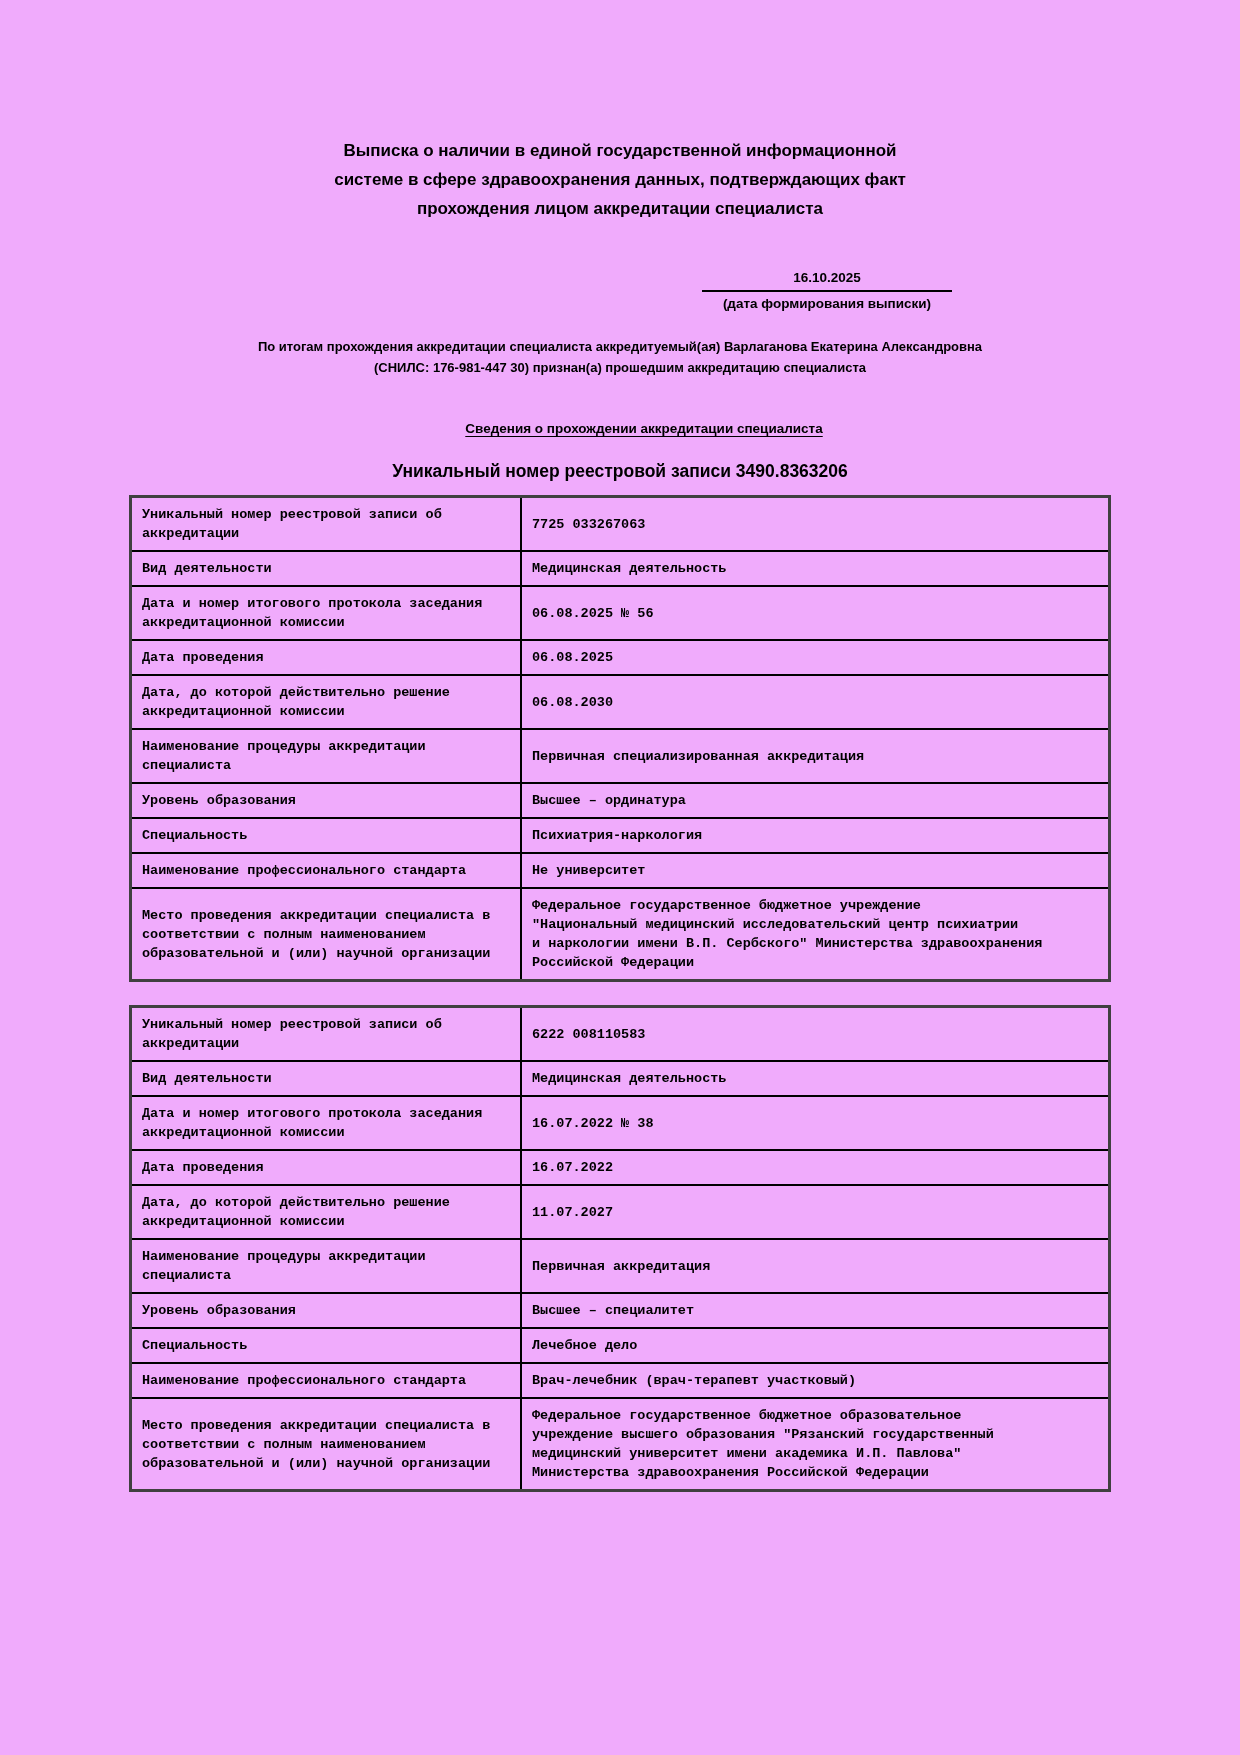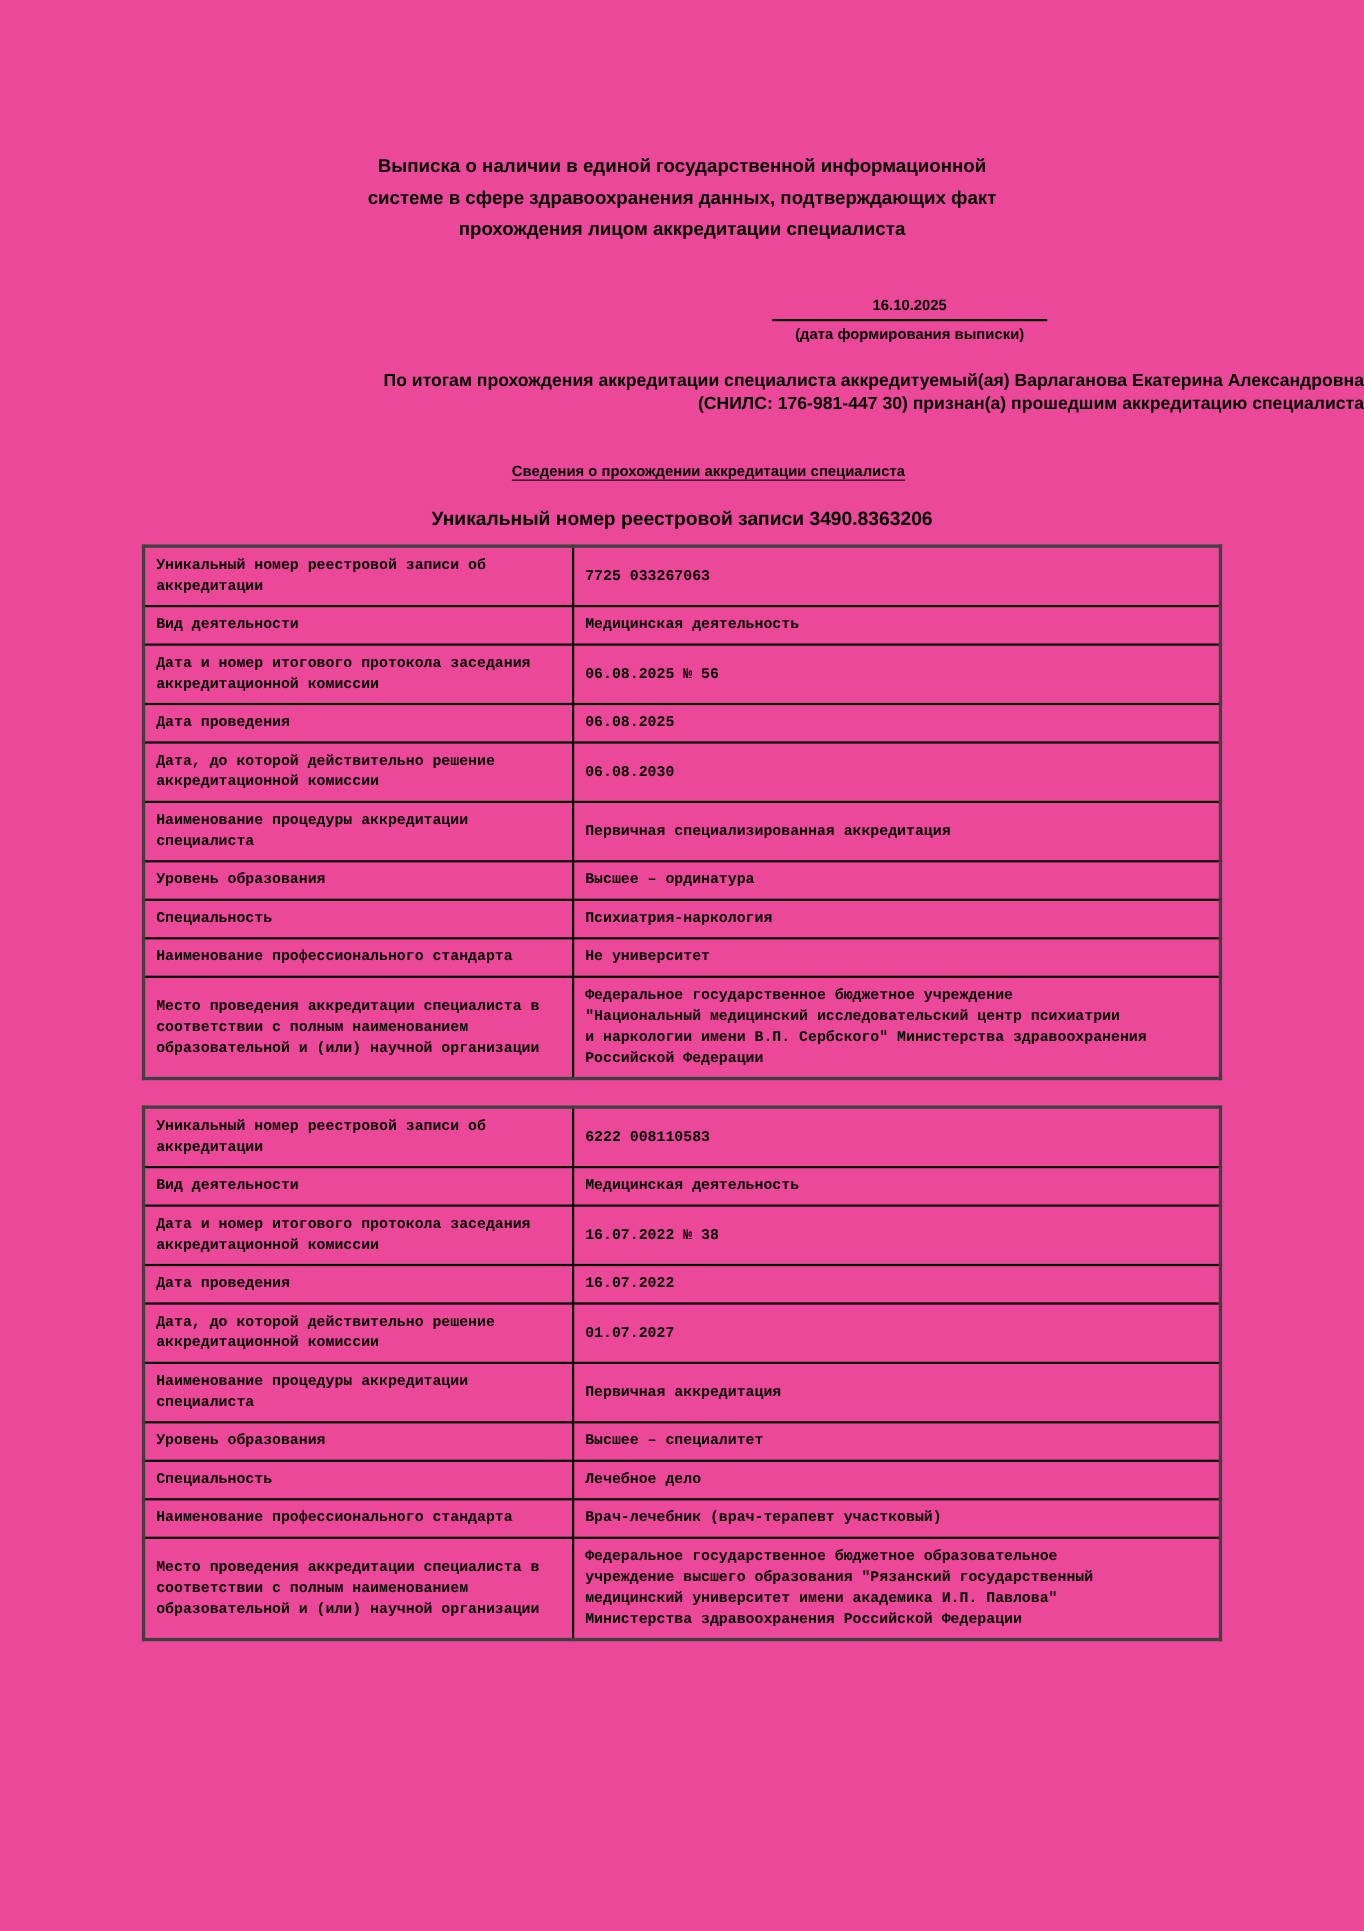--- a/index.html
+++ b/index.html
@@ -4,21 +4,21 @@
 <style>
   html, body {
     margin: 0;
     padding: 0;
     background: #ffffff;
   }
   .page {
     position: relative;
     width: 1240px;
     height: 1755px;
-    background: #ec4899;
+    background: #f0abfc;
     color: #000000;
     font-family: "Liberation Sans", "DejaVu Sans", sans-serif;
     font-weight: 700;
     overflow: hidden;
   }
   .doc-title {
     padding-top: 136px;
     text-align: center;
     font-size: 17px;
     line-height: 29px;
@@ -35,22 +35,22 @@
     padding-bottom: 4px;
     border-bottom: 2px solid #000000;
   }
   .date-caption {
     font-size: 13.5px;
     line-height: 17px;
     padding-top: 3px;
   }
   .intro {
     margin-top: 24px;
-    text-align: right;
-    font-size: 16px;
+    text-align: center;
+    font-size: 13px;
     line-height: 21px;
     white-space: pre-line;
   }
   .section-heading {
     margin-top: 42px;
     text-align: center;
     font-size: 13.5px;
     line-height: 18px;
     text-decoration: underline;
     text-underline-offset: 3px;
@@ -166,21 +166,21 @@
       <tr>
         <td class="lbl">Дата и номер итогового протокола заседания аккредитационной комиссии</td>
         <td class="val">16.07.2022 № 38</td>
       </tr>
       <tr>
         <td class="lbl">Дата проведения</td>
         <td class="val">16.07.2022</td>
       </tr>
       <tr>
         <td class="lbl">Дата, до которой действительно решение аккредитационной комиссии</td>
-        <td class="val">01.07.2027</td>
+        <td class="val">11.07.2027</td>
       </tr>
       <tr>
         <td class="lbl">Наименование процедуры аккредитации специалиста</td>
         <td class="val">Первичная аккредитация</td>
       </tr>
       <tr>
         <td class="lbl">Уровень образования</td>
         <td class="val">Высшее – специалитет</td>
       </tr>
       <tr>

